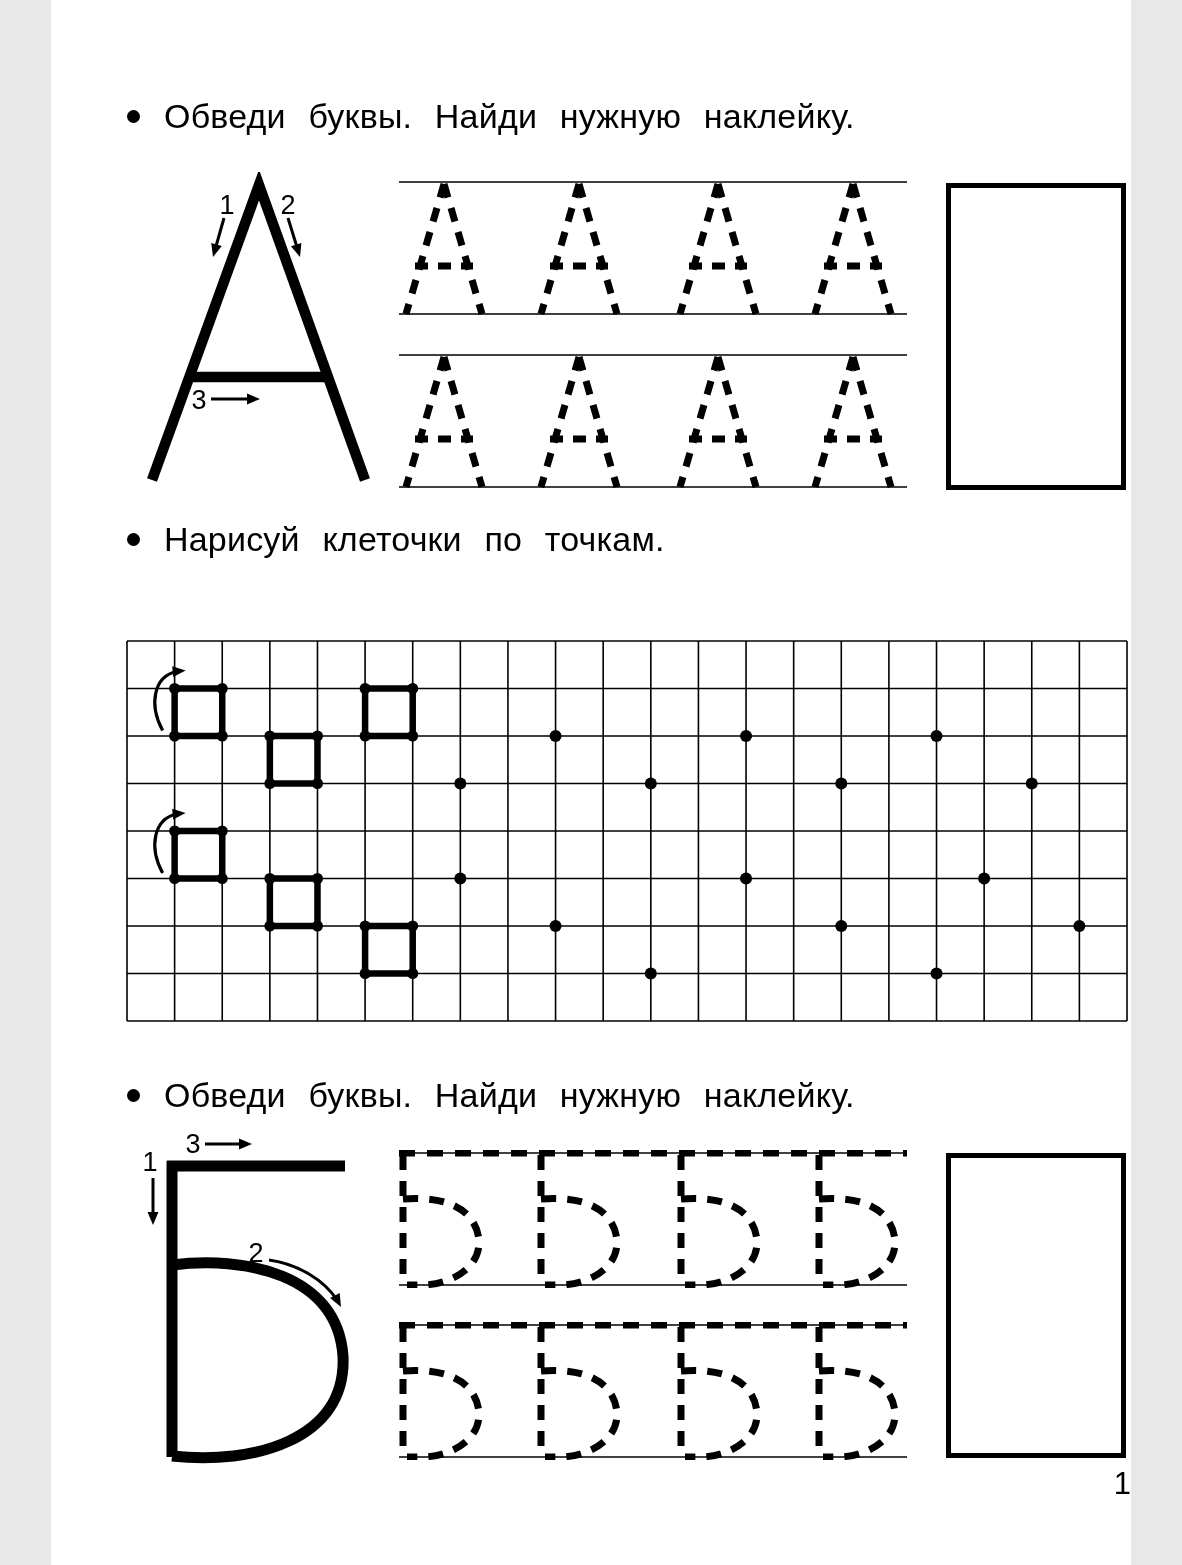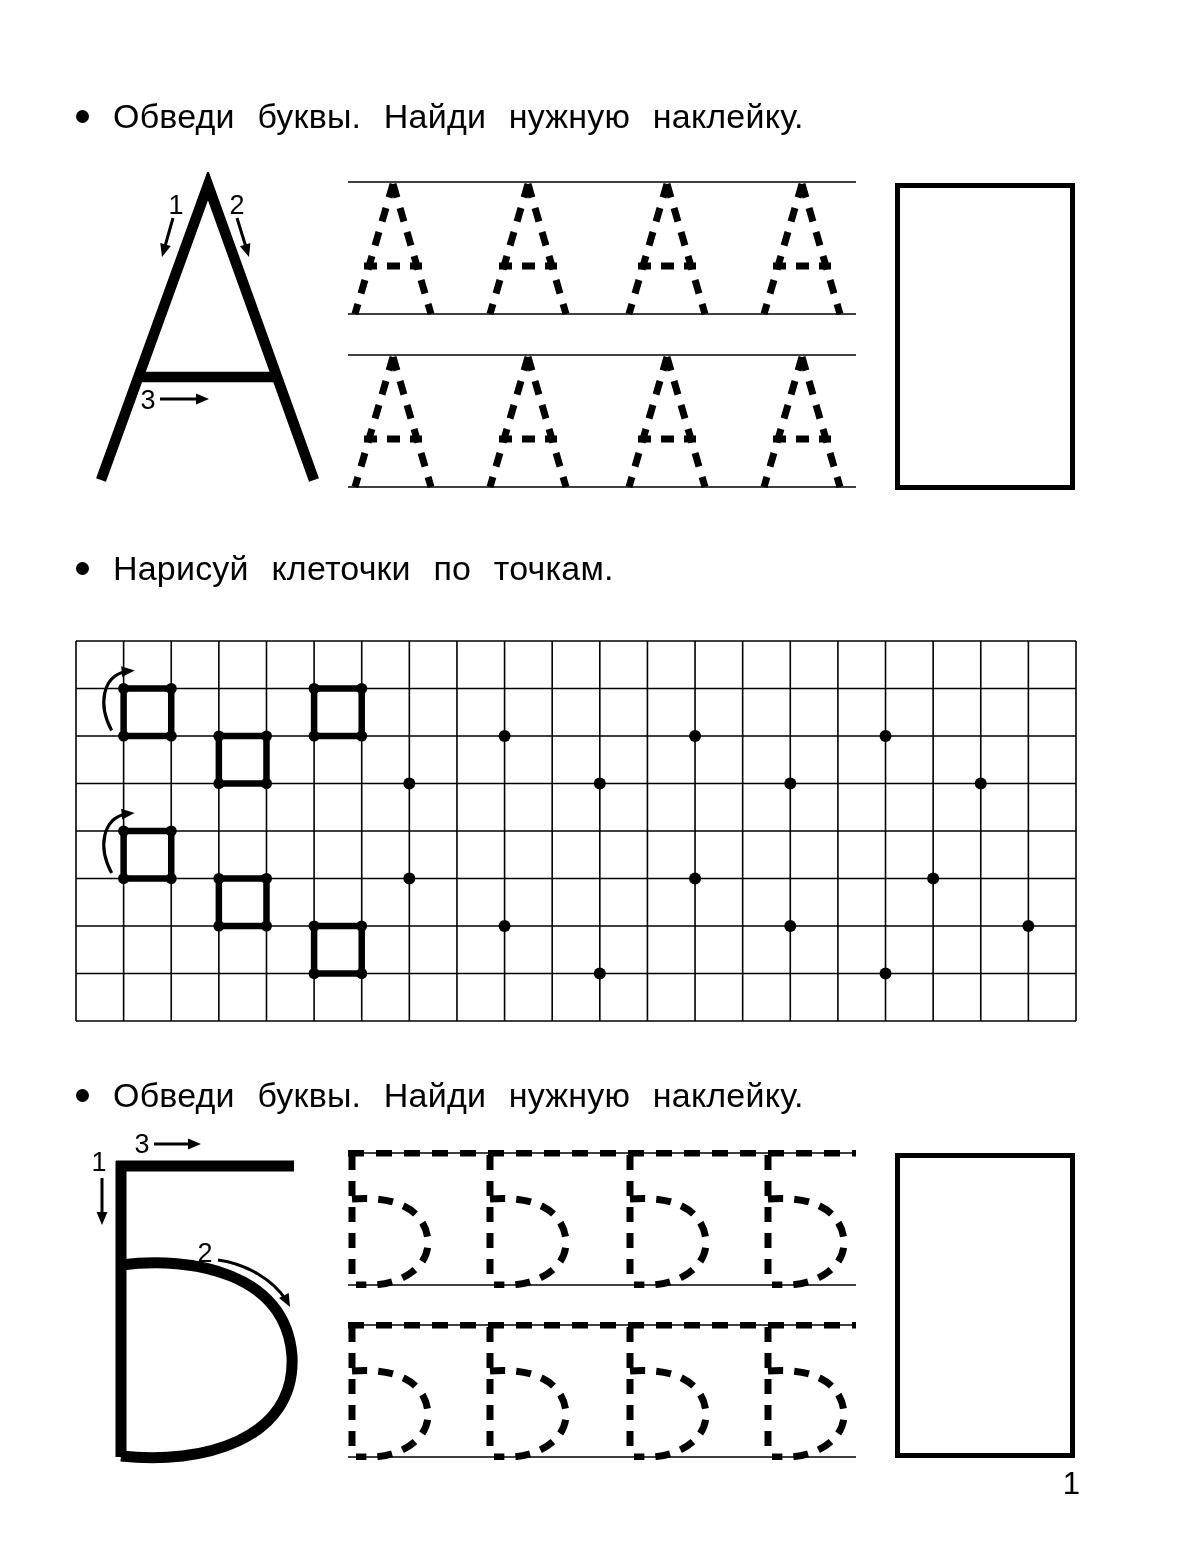--- a/index.html
+++ b/index.html
@@ -1,18 +1,18 @@
 <!DOCTYPE html>
 <html><head>
 <meta charset="utf-8">
 <style>
   html,body{margin:0;padding:0;background:#e8e8e8;}
   .page{
     position:relative;
-    width:1182px;height:1565px;
+    width:1080px;height:1565px;
     margin:0 auto;
     background:#ffffff;
     font-family:"Liberation Sans", sans-serif;
     color:#000;
     overflow:hidden;
   }
   .abs{position:absolute;}
   .heading{
     position:absolute;
     display:flex;
@@ -99,21 +99,21 @@
       <path d="M321,5 L283,135" fill="none" stroke="#000" stroke-width="7" stroke-dasharray="14 11"></path>
       <path d="M321,5 L359,135" fill="none" stroke="#000" stroke-width="7" stroke-dasharray="14 11"></path>
       <path d="M292,87 L350,87" fill="none" stroke="#000" stroke-width="7" stroke-dasharray="13 10"></path>
       <path d="M456,5 L418,135" fill="none" stroke="#000" stroke-width="7" stroke-dasharray="14 11"></path>
       <path d="M456,5 L494,135" fill="none" stroke="#000" stroke-width="7" stroke-dasharray="14 11"></path>
       <path d="M427,87 L485,87" fill="none" stroke="#000" stroke-width="7" stroke-dasharray="13 10"></path>
     </svg>
 
   <div class="sticker-box" style="left:895px;top:183px;width:180px;height:307px"></div>
 
-  <div class="heading" style="top:549px">
+  <div class="heading" style="top:520px">
     <span class="bullet"></span>
     <span class="heading-text">Нарисуй клеточки по точкам.</span>
   </div>
 
   <svg id="gridSvg" class="abs" style="left:75px;top:640px" width="1002" height="382" viewBox="0 0 1002 382">
       <line x1="1" y1="1" x2="1" y2="381" stroke="#000" stroke-width="1.6"></line>
       <line x1="48.61904761904762" y1="1" x2="48.61904761904762" y2="381" stroke="#000" stroke-width="1.6"></line>
       <line x1="96.23809523809524" y1="1" x2="96.23809523809524" y2="381" stroke="#000" stroke-width="1.6"></line>
       <line x1="143.85714285714286" y1="1" x2="143.85714285714286" y2="381" stroke="#000" stroke-width="1.6"></line>
       <line x1="191.47619047619048" y1="1" x2="191.47619047619048" y2="381" stroke="#000" stroke-width="1.6"></line>

